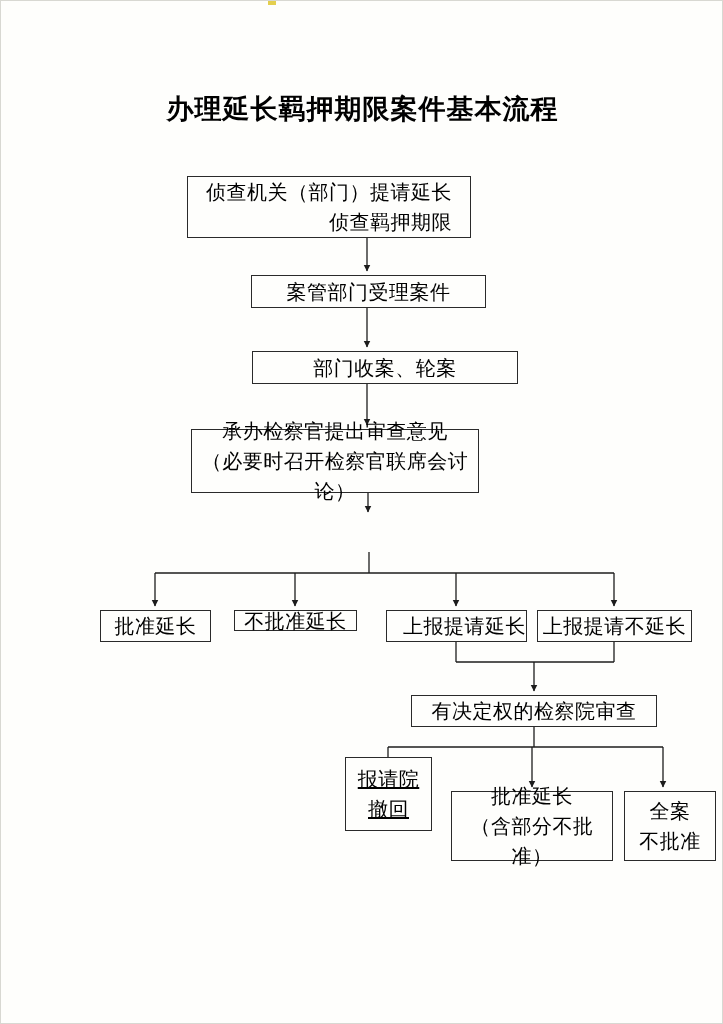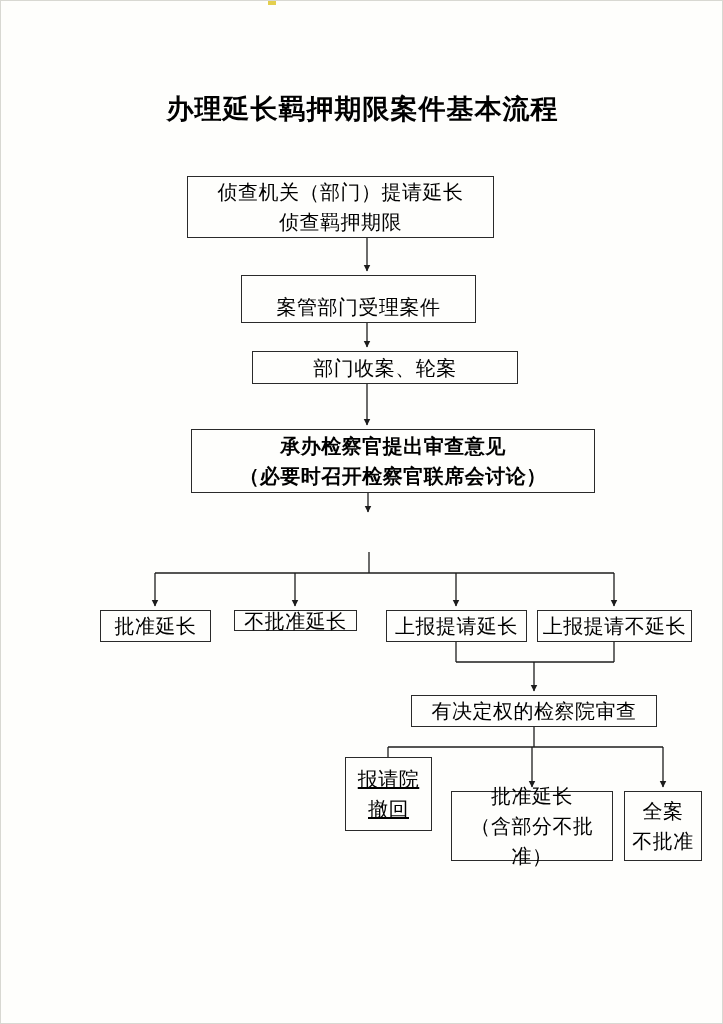--- a/index.html
+++ b/index.html
@@ -44,33 +44,33 @@
     justify-content: center;
     text-align: center;
     font-size: 20px;
     letter-spacing: 0.5px;
     line-height: 1.5;
   }
   .box .node-text { white-space: pre-line; }
   .box.dashed { border: 1.6px dashed #2a2a2a; }
 
   
-  .n-request   { left:186px; top:175px; width:307px; height:62px; }
-  .n-accept    { left:240px; top:274px; width:235px; height:48px;align-items:flex-end; }
+  .n-request   { left:186px; top:175px; width:284px; height:62px;text-align:right; }
+  .n-accept    { left:250px; top:274px; width:235px; height:33px; }
   .n-intake    { left:251px; top:350px; width:266px; height:33px; }
-  .n-review    { left:190px; top:428px; width:404px; height:64px;font-weight:bold; }
+  .n-review    { left:190px; top:428px; width:288px; height:64px; }
   .n-report    { left:257px; top:515px; width:224px; height:36px; }
   .n-approve   { left:99px;  top:609px; width:111px; height:32px; }
   .n-disapprove{ left:233px; top:609px; width:123px; height:21px; }
-  .n-submitext { left:385px; top:609px; width:141px; height:32px; }
+  .n-submitext { left:385px; top:609px; width:141px; height:32px;justify-content:flex-end; }
   .n-submitno  { left:536px; top:609px; width:155px; height:32px; }
   .n-decision  { left:410px; top:694px; width:246px; height:32px; }
   .n-withdraw  { left:344px; top:756px; width:87px;  height:74px;text-decoration:underline; }
   .n-partial   { left:450px; top:790px; width:162px; height:70px; }
-  .n-whole     { left:623px; top:790px; width:78px;  height:70px; }
+  .n-whole     { left:623px; top:790px; width:92px;  height:70px; }
 </style>
 </head>
 <body>
 
 <div class="page">
 
   <div class="scan-mark"></div>
 
   <div class="title">办理延长羁押期限案件基本流程</div>
 

